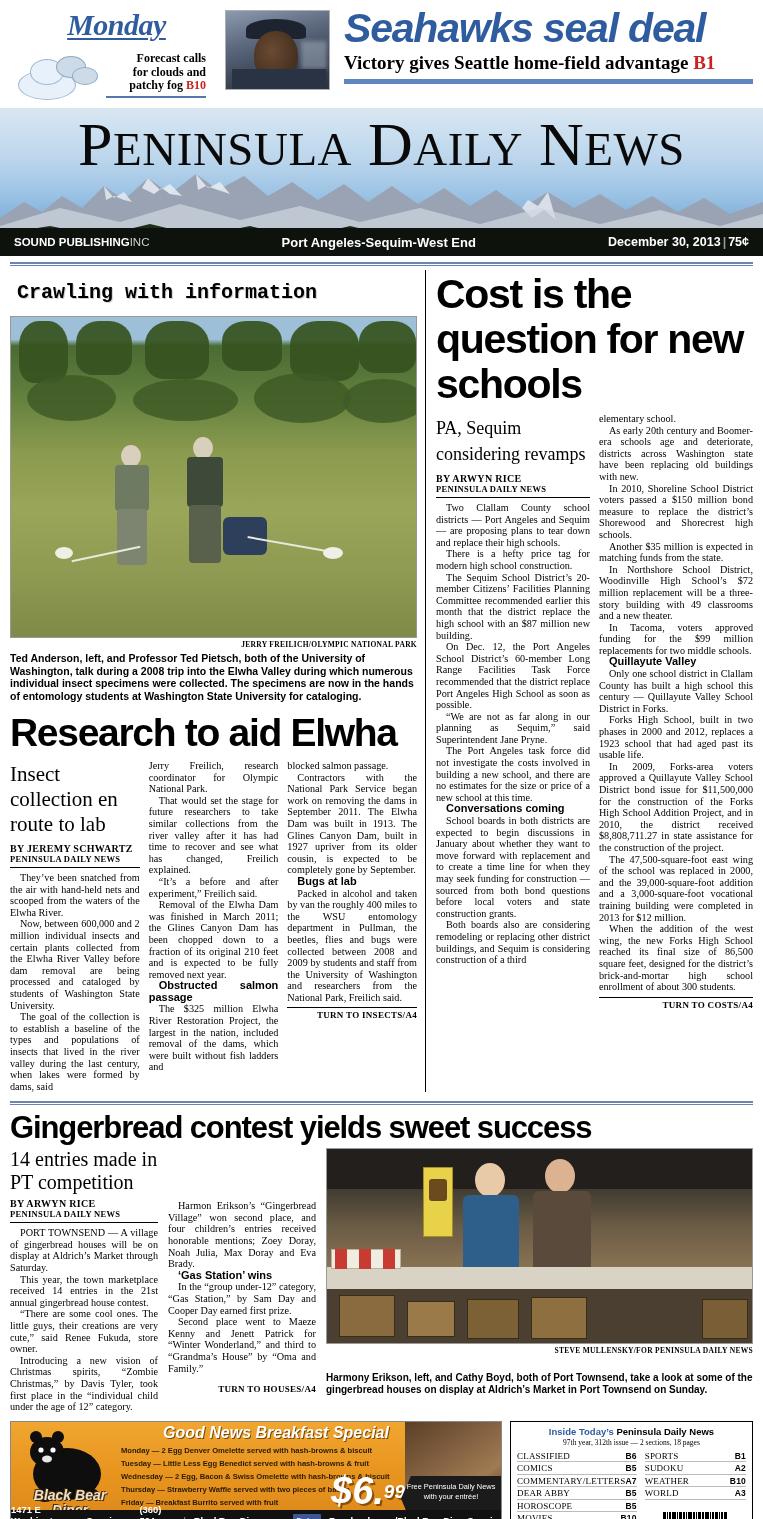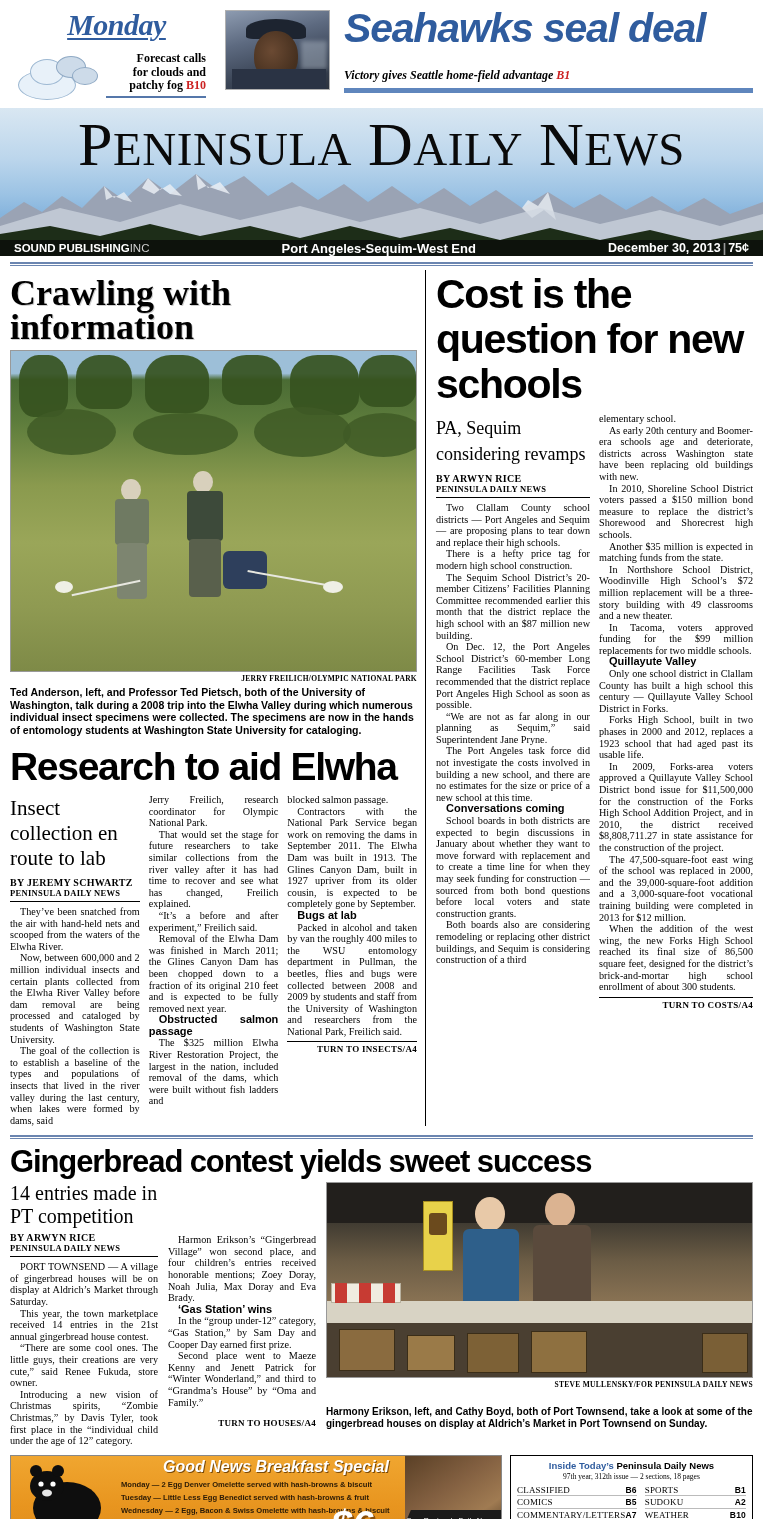--- a/index.html
+++ b/index.html
@@ -70,21 +70,21 @@
   }
   .sky-right { flex:1; padding-left:14px; }
   .seahawks {
     font-family:"Liberation Sans", sans-serif;
     font-weight:bold; font-style:italic;
     font-size:41px; line-height:44px; color:#2f5c9e;
     letter-spacing:-1.2px;
   }
   .seahawks-sub {
     font-family:"Liberation Serif", serif;
-    font-weight:bold; font-size:12px; margin-top:18px;font-style:italic;
+    font-weight:bold; font-size:19px; margin-top:2px;
   }
   .seahawks-sub .pg { color:#cc2222; }
   .blue-rule { border-top:5px solid #5f86bd; margin-top:5px; }
 
   
   .masthead { position:relative; height:148px; overflow:hidden; }
   .mh-sky {
     position:absolute; inset:0;
     background:linear-gradient(180deg,#d9e7f2 0%,#bcd6ec 34%,#9cc3e4 58%,#86b4dd 72%,#7fb0db 100%);
   }
@@ -93,42 +93,42 @@
     font-family:"Liberation Serif", serif;
     font-size:62px; line-height:70px;
     letter-spacing:0.5px;
     color:#0a0a0a;
     z-index:3;
   }
   .mh-title .cap { font-size:62px; }
   .mh-title .sc  { font-size:47px; }
   .mountains { position:absolute; left:0; right:0; bottom:0; height:100px; z-index:2; }
   .mh-bar {
-    position:absolute; left:0; right:0; bottom:0; height:16px; z-index:4;
+    position:absolute; left:0; right:0; bottom:0; height:28px; z-index:4;
     background:#0d120c; color:#fff;
     display:flex; align-items:center; justify-content:space-between;
     padding:0 14px;
     font-family:"Liberation Sans", sans-serif; font-size:11.5px; font-weight:bold;
   }
   .mh-bar .sp-inc { font-weight:normal; color:#cfcfcf; }
   .mh-bar .center { font-size:13px; }
   .mh-bar .right { font-size:12.5px; }
   .mh-bar .right .sep { color:#999; padding:0 2px; }
 
   
   .content { padding:0 10px; }
   .hairline-top { border-top:2px solid #6b85b0; border-bottom:1px solid #6b85b0; height:4px; margin:6px 0 0 0; }
 
   .top-block { display:flex; margin-top:4px; }
   .left-pack { width:415px; padding-right:8px; }
   .right-pack { width:328px; border-left:1px solid #000; padding-left:10px; }
 
   .kicker-serif {
-    font-family:Liberation Serif, serif; font-weight:bold;
-    font-size:36px; line-height:34px; margin:6px 0 6px 0;
+    font-family:Liberation Mono, monospace; font-weight:bold;
+    font-size:20px; line-height:34px; margin:6px 0 6px 7px;
     text-shadow:1px 1px 0 #cfcfcf;
   }
   .mainphoto {
     width:100%; height:322px; border:1px solid #999; position:relative; overflow:hidden;
     background:linear-gradient(180deg,#9dbfd8 0%,#9dbfd8 7%,#4a6b34 9%,#5d7c3c 22%,#8a9a4e 42%,#9aa659 60%,#8f9a52 80%,#7e8a47 100%);
   }
   .mp-tree {
     position:absolute; top:4px; height:62px; background:#36521f; border-radius:40% 40% 30% 30%;
     opacity:.92;
   }

